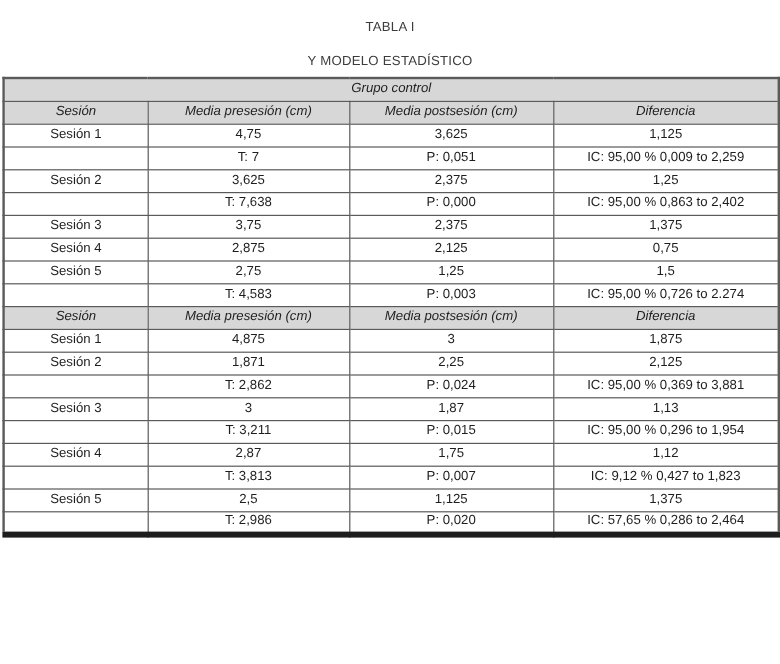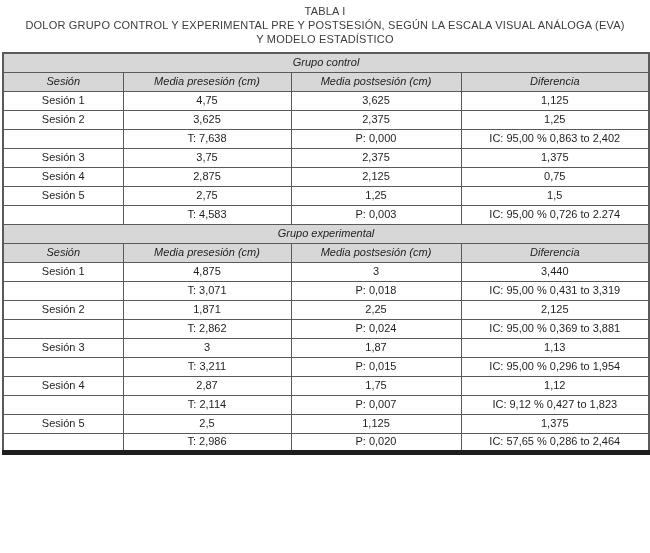--- a/index.html
+++ b/index.html
@@ -11,21 +11,21 @@
     --page-bg:#ffffff;
   }
   *{ box-sizing:border-box; margin:0; padding:0; }
   html,body{
     width:650px; height:553px;
     background:var(--page-bg);
     font-family:"Liberation Sans", sans-serif;
     overflow:hidden;
   }
   .caption{
-    padding-top:4px;
+    padding-top:16px;
     text-align:center;
     color:var(--caption-text);
     font-size:11px;
     line-height:14px;
     letter-spacing:0.2px;
   }
   .caption .title{ margin-bottom:0; }
   table.data-table{
     width:646px;
     margin:6px 2px 0 2px;
@@ -60,21 +60,21 @@
     font-style:italic;
   }
 </style>
 </head>
 <body>
 
 <div class="page">
   <div class="caption">
     <div class="title">TABLA I</div>
     <div class="subtitle">
-      <span>DOLOR GRUPO CONTROL Y EXPERIMENTAL PRE Y POSTSESIÓN, SEGÚN LA ESCALA VISUAL ANÁLOGA (EVA)</span><br>
+      <br>
       <span>Y MODELO ESTADÍSTICO</span>
     </div>
   </div>
 
   <table class="data-table">
     <colgroup>
       <col class="c1">
         <col class="c2">
         <col class="c3">
         <col class="c4">
@@ -89,20 +89,26 @@
           <td>Media postsesión (cm)</td>
           <td>Diferencia</td>
         </tr>
         <tr>
           <td>Sesión 1</td>
           <td>4,75</td>
           <td>3,625</td>
           <td>1,125</td>
         </tr>
         <tr>
+          <td></td>
+          <td>T: 7</td>
+          <td>P: 0,051</td>
+          <td>IC: 95,00 % 0,009 to 2,259</td>
+        </tr>
+        <tr>
           <td>Sesión 2</td>
           <td>3,625</td>
           <td>2,375</td>
           <td>1,25</td>
         </tr>
         <tr>
           <td></td>
           <td>T: 7,638</td>
           <td>P: 0,000</td>
           <td>IC: 95,00 % 0,863 to 2,402</td>
@@ -123,41 +129,32 @@
           <td>Sesión 5</td>
           <td>2,75</td>
           <td>1,25</td>
           <td>1,5</td>
         </tr>
         <tr>
           <td></td>
           <td>T: 4,583</td>
           <td>P: 0,003</td>
           <td>IC: 95,00 % 0,726 to 2.274</td>
-        </tr>
-        <tr class="group-row">
-          <td colspan="4">Grupo experimental</td>
         </tr>
         <tr class="header-row">
           <td>Sesión</td>
           <td>Media presesión (cm)</td>
           <td>Media postsesión (cm)</td>
           <td>Diferencia</td>
         </tr>
         <tr>
           <td>Sesión 1</td>
           <td>4,875</td>
           <td>3</td>
-          <td>3,440</td>
-        </tr>
-        <tr>
-          <td></td>
-          <td>T: 3,071</td>
-          <td>P: 0,018</td>
-          <td>IC: 95,00 % 0,431 to 3,319</td>
+          <td>1,875</td>
         </tr>
         <tr>
           <td>Sesión 2</td>
           <td>1,871</td>
           <td>2,25</td>
           <td>2,125</td>
         </tr>
         <tr>
           <td></td>
           <td>T: 2,862</td>
@@ -177,21 +174,21 @@
           <td>IC: 95,00 % 0,296 to 1,954</td>
         </tr>
         <tr>
           <td>Sesión 4</td>
           <td>2,87</td>
           <td>1,75</td>
           <td>1,12</td>
         </tr>
         <tr>
           <td></td>
-          <td>T: 2,114</td>
+          <td>T: 3,813</td>
           <td>P: 0,007</td>
           <td>IC: 9,12 % 0,427 to 1,823</td>
         </tr>
         <tr>
           <td>Sesión 5</td>
           <td>2,5</td>
           <td>1,125</td>
           <td>1,375</td>
         </tr>
         <tr>

